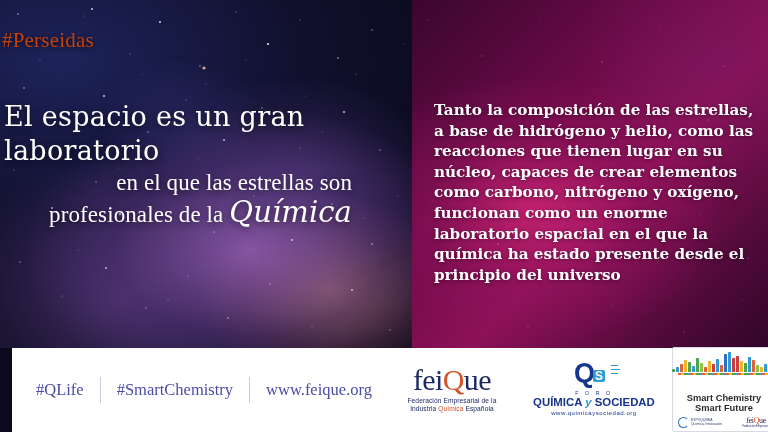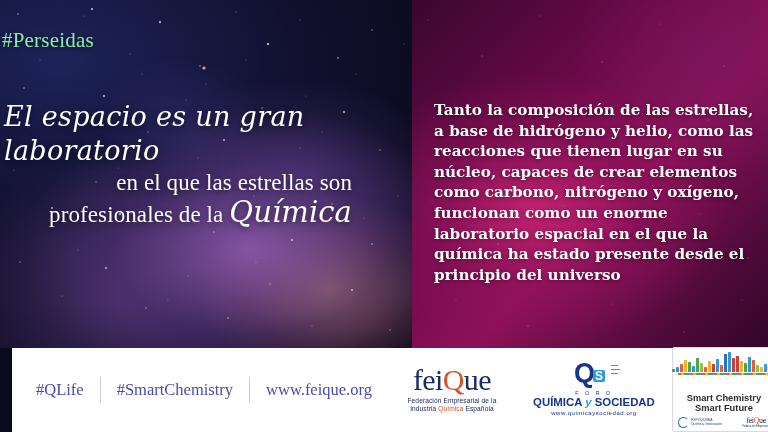--- a/index.html
+++ b/index.html
@@ -40,31 +40,31 @@
       radial-gradient(ellipse 180px 150px at 300px 60px, rgba(120,25,95,.55) 0%, rgba(0,0,0,0) 78%),
       linear-gradient(135deg,#3a0730 0%,#6d0a48 35%,#8d1158 55%,#4e0a3a 80%,#2a0524 100%);
     overflow:hidden;
   }
   .panel .stars{opacity:.55;}
 
   
   .tag-perseidas{
     position:absolute;left:2px;top:28px;
     font-family:"Liberation Serif", serif;
-    font-size:21px;color:#86efac;letter-spacing:.2px;
+    font-size:21px;color:#c2410c;letter-spacing:.2px;
     text-shadow:0 1px 4px rgba(0,0,0,.7);
   }
   .quote{
     position:absolute;left:0px;top:100px;width:400px;
     color:#ffffff;
     text-shadow:0 2px 7px rgba(0,0,0,.55);
   }
   .q-l1{
     font-family:"DejaVu Serif", serif;
-    font-style:italic;font-weight:400;
+    font-weight:400;
     font-size:27px;line-height:34px;
     text-align:left;padding-left:4px;
     letter-spacing:.3px;
   }
   .q-l2{
     font-family:"Liberation Serif", serif;
     font-size:23px;line-height:30px;text-align:right;
     padding-right:48px;letter-spacing:.1px;
   }
   .q-l3{

